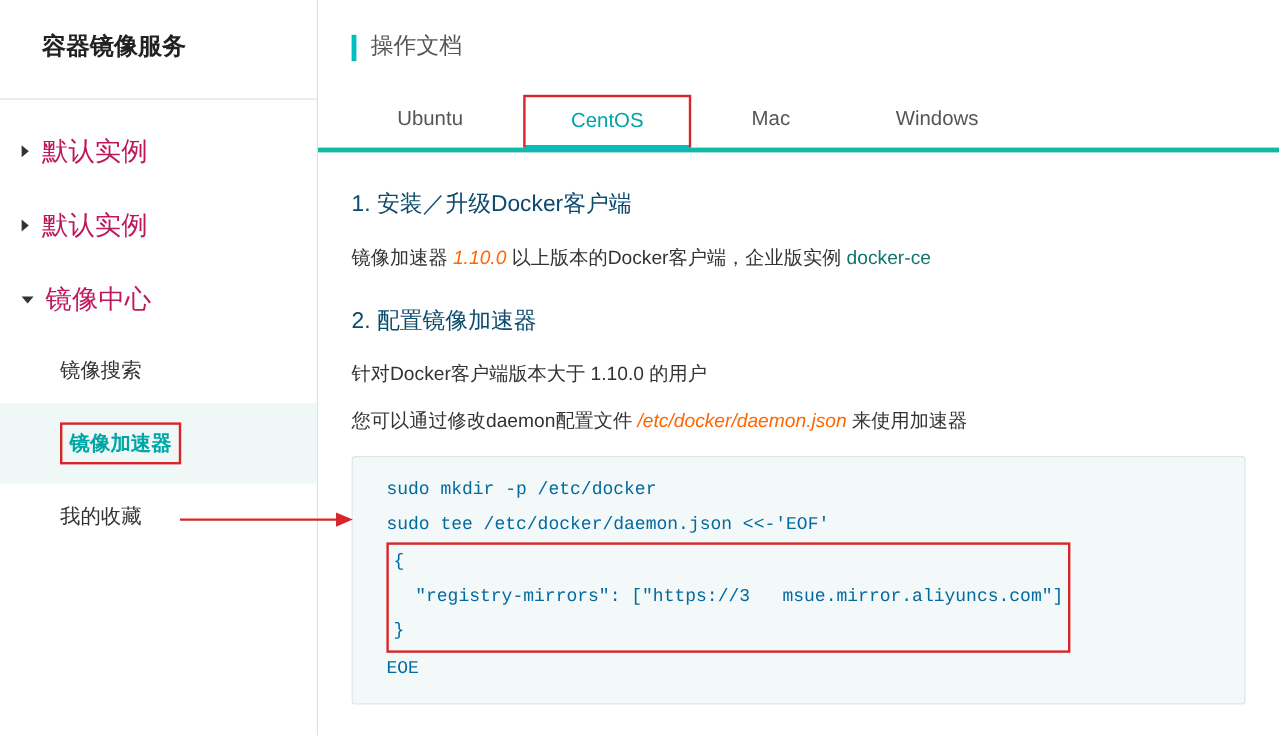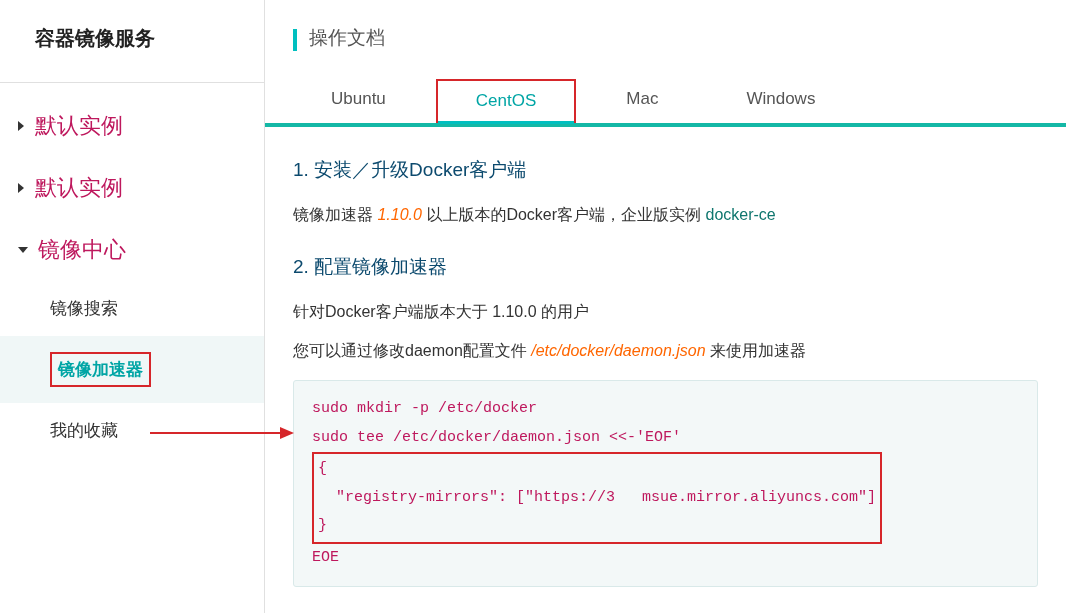--- a/index.html
+++ b/index.html
@@ -134,24 +134,24 @@
       color: #ff6600;
       font-style: italic;
     }
     .text-line .teal {
       color: #0f766e;
     }
     .code-block {
       background: #f3f8f8;
       border: 1px solid #d9e9e9;
       border-radius: 3px;
-      padding: 14px 18px;
+      padding: 14px 28px;
       font-family: "Courier New", monospace;
       font-size: 15px;
-      color: #be185d;
+      color: #0369a1;
       line-height: 1.9;
       white-space: pre;
     }
     .code-highlight-box {
       border: 2px solid #d6262a;
       padding: 1px 4px;
       display: inline-block;
     }
     .arrow-svg {
       position: absolute;

